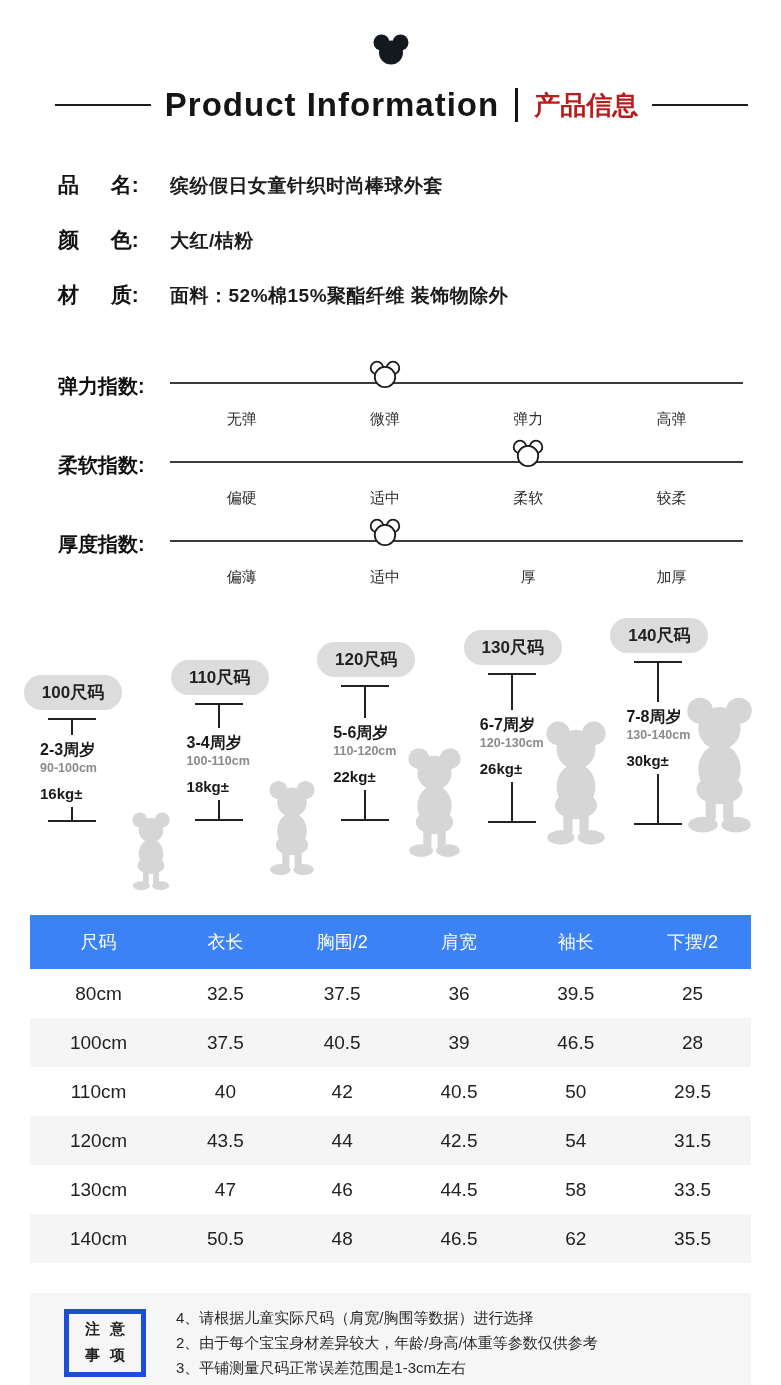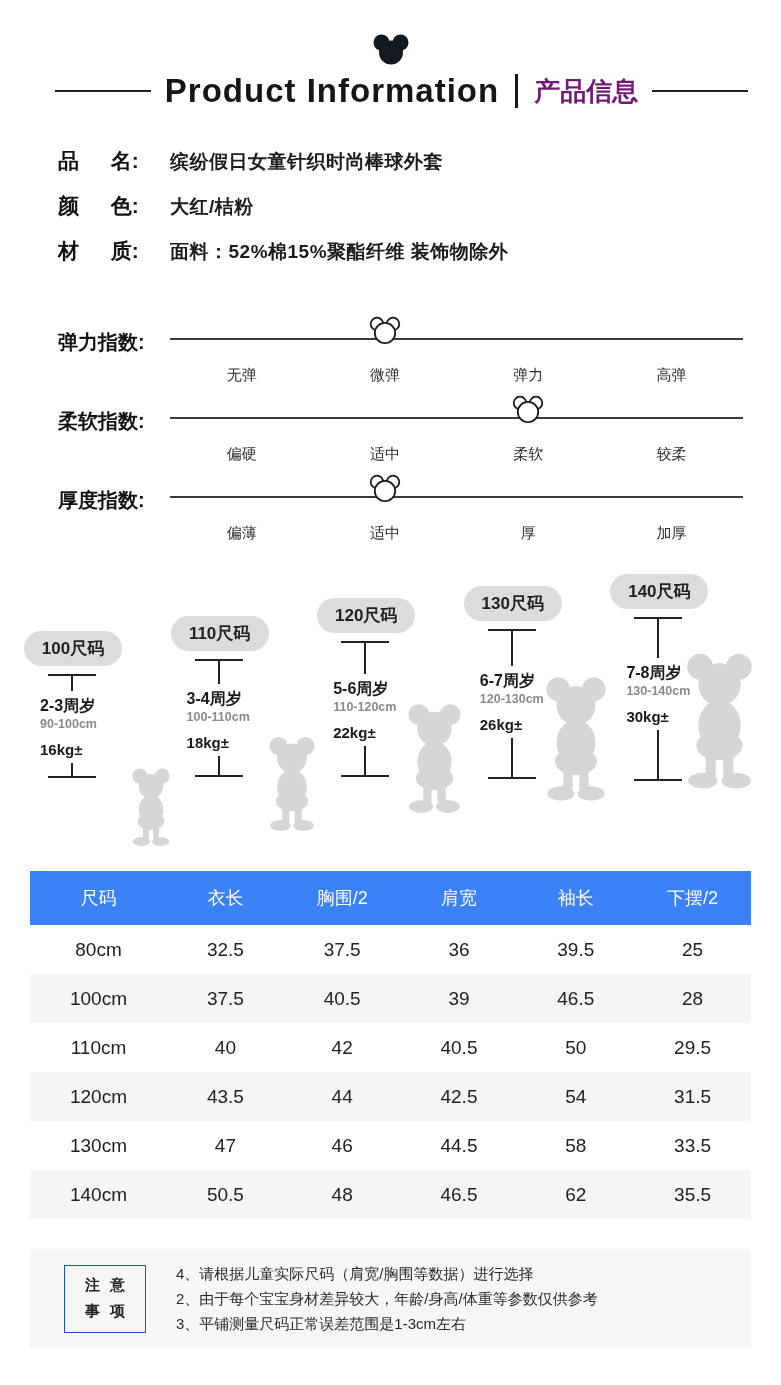--- a/index.html
+++ b/index.html
@@ -4,30 +4,30 @@
 <style>
   * { margin:0; padding:0; box-sizing:border-box; }
   html,body { width:781px; background:#ffffff; }
   body { height:1385px; overflow:hidden; font-family:"Liberation Sans","DejaVu Sans",sans-serif; color:#1a1a1a; }
   .page { position:relative; width:781px; height:1385px; background:#fff; }
 
   
   .hdr { text-align:center; }
   .hdr-mickey { padding-top:34px; height:66px; }
   .hdr-mickey svg { width:40px; height:31px; }
-  .hdr-row { margin-top:6px; display:flex; align-items:center; justify-content:center; gap:14px;padding-left:22px; }
+  .hdr-row { margin-top:20px; display:flex; align-items:center; justify-content:center; gap:14px;padding-left:22px; }
   .hdr-rule { width:96px; height:2px; background:#1d1d1d; }
   .hdr-en { font-size:33px; font-weight:700; letter-spacing:1px; color:#151515; }
   .hdr-div { width:3px; height:34px; background:#151515; margin:0 2px; }
-  .hdr-zh { font-size:26px; font-weight:700; color:#701a75; }
+  .hdr-zh { font-size:26px; font-weight:700; color:#b91c1c; }
 
   
   .details { margin:38px 40px 0 58px; }
   .detail-row { display:flex; align-items:baseline; margin-bottom:18px; line-height:26px; }
-  .detail-label { width:104px; flex:0 0 104px; font-size:21px; font-weight:700; word-spacing:26px; color:#111; }
+  .detail-label { width:104px; flex:0 0 104px; font-size:21px; font-weight:700; word-spacing:26px; color:#111;margin-top:10px; }
   .detail-value { font-size:19px; color:#1c1c1c; margin-left:8px; letter-spacing:0.5px;font-weight:bold; }
 
   
   .indices { margin:62px 38px 0 58px; }
   .idx-row { display:flex; margin-bottom:21px; }
   .idx-title { flex:0 0 106px; font-size:20px; font-weight:700; color:#111; padding-top:2px; }
   .idx-scale { flex:1; position:relative; padding-top:11px; margin-left:6px; }
   .idx-line { height:2px; background:#3c3c3c; }
   .idx-marker { position:absolute; top:-11px; width:34px; height:29px; transform:translateX(-50%); }
   .idx-marker svg { width:34px; height:29px; }
@@ -67,21 +67,21 @@
   
   .table-wrap { margin:22px 30px 0 30px; }
   table.size-table { width:100%; border-collapse:collapse; table-layout:fixed; }
   table.size-table th { height:54px; background:#3b82f6; color:#fcfcfc; font-size:18px; font-weight:400; }
   table.size-table td { height:49px; text-align:center; font-size:19px; color:#222; }
   table.size-table tbody tr:nth-child(even) td { background:#f5f5f5; }
   table.size-table th:first-child, table.size-table td:first-child { width:19%; }
 
   
   .notes { margin:30px 30px 0 30px; background:#f6f6f6; padding:12px 18px 12px 34px; display:flex; align-items:center; gap:30px; }
-  .note-box { flex:0 0 82px; height:68px; border:1px solid #1d4ed8; display:flex; flex-direction:column;
+  .note-box { flex:0 0 82px; height:68px; border:5px solid #1d4ed8; display:flex; flex-direction:column;
               align-items:center; justify-content:center; gap:7px; }
   .note-box-line { font-size:15px; font-weight:700; color:#222; word-spacing:6px; }
   .note-list { flex:1; }
   .note-item { font-size:15px; color:#2a2a2a; line-height:25px; }
 </style>
 </head>
 <body>
 
 <div class="page">
 

